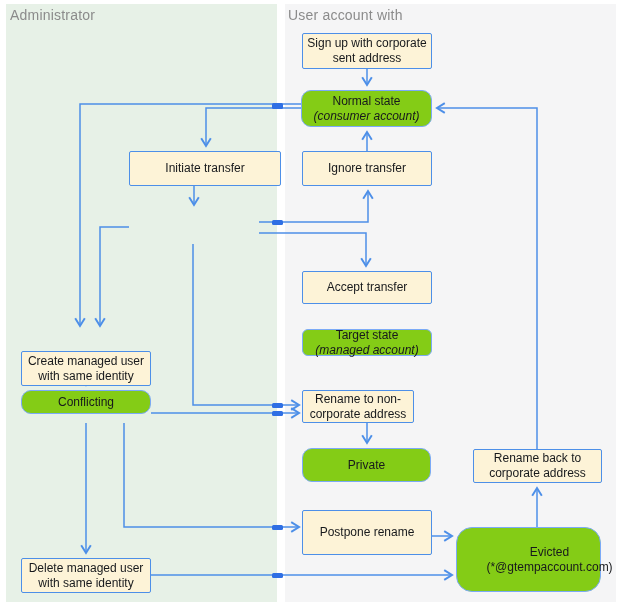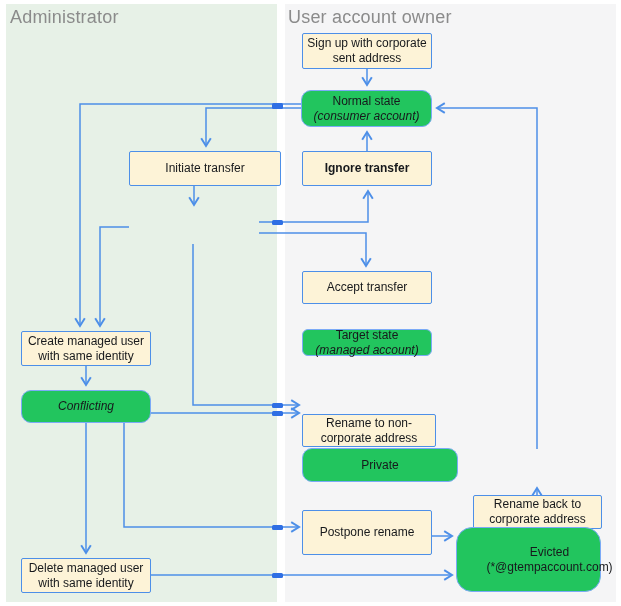--- a/index.html
+++ b/index.html
@@ -4,43 +4,43 @@
 <style>
   html,body{margin:0;padding:0;background:#ffffff;}
   #canvas{
     position:relative;width:621px;height:606px;overflow:hidden;
     font-family:"Liberation Sans", sans-serif;background:#ffffff;
   }
   .lane{position:absolute;top:4px;height:598px;}
   .lane-admin{left:6px;width:271px;background:#e7f1e7;}
   .lane-user{left:285px;width:331px;background:#f5f5f6;}
   .lane-label{
-    position:absolute;top:7px;font-size:18px;color:#8b8b8b;
+    position:absolute;top:7px;font-size:14px;color:#8b8b8b;
     white-space:nowrap;letter-spacing:.2px;
   }
   #edge-layer{position:absolute;left:0;top:0;z-index:2;}
   .node{
     position:absolute;z-index:3;display:flex;flex-direction:column;
     align-items:center;justify-content:center;text-align:center;
     font-size:12px;line-height:15px;color:#17191c;box-sizing:border-box;
     padding:2px 3px;
   }
   .node.action{background:#fdf3d7;border:1.5px solid #4d8fe8;border-radius:2px;}
-  .node.state{background:#22c55e;border:1.5px solid #7baaf7;border-radius:10px;}
+  .node.state{background:#84cc16;border:1.5px solid #7baaf7;border-radius:10px;}
   .node .line{display:block;}
   .node .line em{}
 </style>
 </head>
 <body>
 
 <div id="canvas">
   <div class="lane lane-admin"></div>
   <div class="lane lane-user"></div>
   <div class="lane-label" style="left:10px;">Administrator</div>
-  <div class="lane-label" style="left:288px;">User account owner</div>
+  <div class="lane-label" style="left:288px;">User account with</div>
 
 <svg id="edge-layer" width="621" height="606">
       <defs>
         <marker id="arrow" viewBox="0 0 8 8" refX="6.4" refY="4" markerWidth="8" markerHeight="8" orient="auto">
           <path d="M1.2,0.8 L6.4,4 L1.2,7.2" fill="none" stroke="#4d8fe8" stroke-width="1.3"></path>
         </marker>
       </defs>
       <polyline points="367,69 367,85" fill="none" stroke="#4d8fe8" stroke-width="1.5" marker-end="url(#arrow)"></polyline>
       <polyline points="367,151 367,132" fill="none" stroke="#4d8fe8" stroke-width="1.5" marker-end="url(#arrow)"></polyline>
       <polyline points="259,222 368,222 368,191" fill="none" stroke="#4d8fe8" stroke-width="1.5" marker-end="url(#arrow)"></polyline>
@@ -67,48 +67,48 @@
       <rect x="272" y="573" width="11" height="5" rx="1.5" fill="#2f6fe4"></rect>
     </svg>
     <div class="node action" style="left: 302px; top: 33px; width: 130px; height: 36px;">
       <span class="line">Sign up with corporate</span>
       <span class="line">sent address</span>
     </div>
     <div class="node state" style="left: 301px; top: 90px; width: 131px; height: 37px;">
       <span class="line">Normal state</span>
       <span class="line"><em>(consumer account)</em></span>
     </div>
-    <div class="node action" style="left: 302px; top: 151px; width: 130px; height: 35px; font-weight: bold;">
+    <div class="node action" style="left: 302px; top: 151px; width: 130px; height: 35px;">
       <span class="line">Ignore transfer</span>
     </div>
     <div class="node action" style="left: 129px; top: 151px; width: 152px; height: 35px;">
       <span class="line">Initiate transfer</span>
     </div>
     <div class="node action" style="left: 302px; top: 271px; width: 130px; height: 33px;">
       <span class="line">Accept transfer</span>
     </div>
     <div class="node state" style="left: 302px; top: 329px; width: 130px; height: 27px; border-radius: 6px;">
       <span class="line">Target state</span>
       <span class="line"><em>(managed account)</em></span>
     </div>
-    <div class="node action" style="left: 21px; top: 331px; width: 130px; height: 35px;">
+    <div class="node action" style="left: 21px; top: 351px; width: 130px; height: 35px;">
       <span class="line">Create managed user</span>
       <span class="line">with same identity</span>
     </div>
-    <div class="node state" style="left: 21px; top: 390px; width: 130px; height: 33px; font-style: italic;">
+    <div class="node state" style="left: 21px; top: 390px; width: 130px; height: 24px;">
       <span class="line">Conflicting</span>
     </div>
-    <div class="node action" style="left: 302px; top: 390px; width: 134px; height: 33px; margin-top: 24px;">
+    <div class="node action" style="left: 302px; top: 390px; width: 112px; height: 33px;">
       <span class="line">Rename to non-</span>
       <span class="line">corporate address</span>
     </div>
-    <div class="node state" style="left: 302px; top: 448px; width: 156px; height: 34px;">
+    <div class="node state" style="left: 302px; top: 448px; width: 129px; height: 34px;">
       <span class="line">Private</span>
     </div>
-    <div class="node action" style="left: 473px; top: 449px; width: 129px; height: 34px; margin-top: 46px;">
+    <div class="node action" style="left: 473px; top: 449px; width: 129px; height: 34px;">
       <span class="line">Rename back to</span>
       <span class="line">corporate address</span>
     </div>
     <div class="node action" style="left: 302px; top: 510px; width: 130px; height: 45px;">
       <span class="line">Postpone rename</span>
     </div>
     <div class="node action" style="left: 21px; top: 558px; width: 130px; height: 35px;">
       <span class="line">Delete managed user</span>
       <span class="line">with same identity</span>
     </div>

